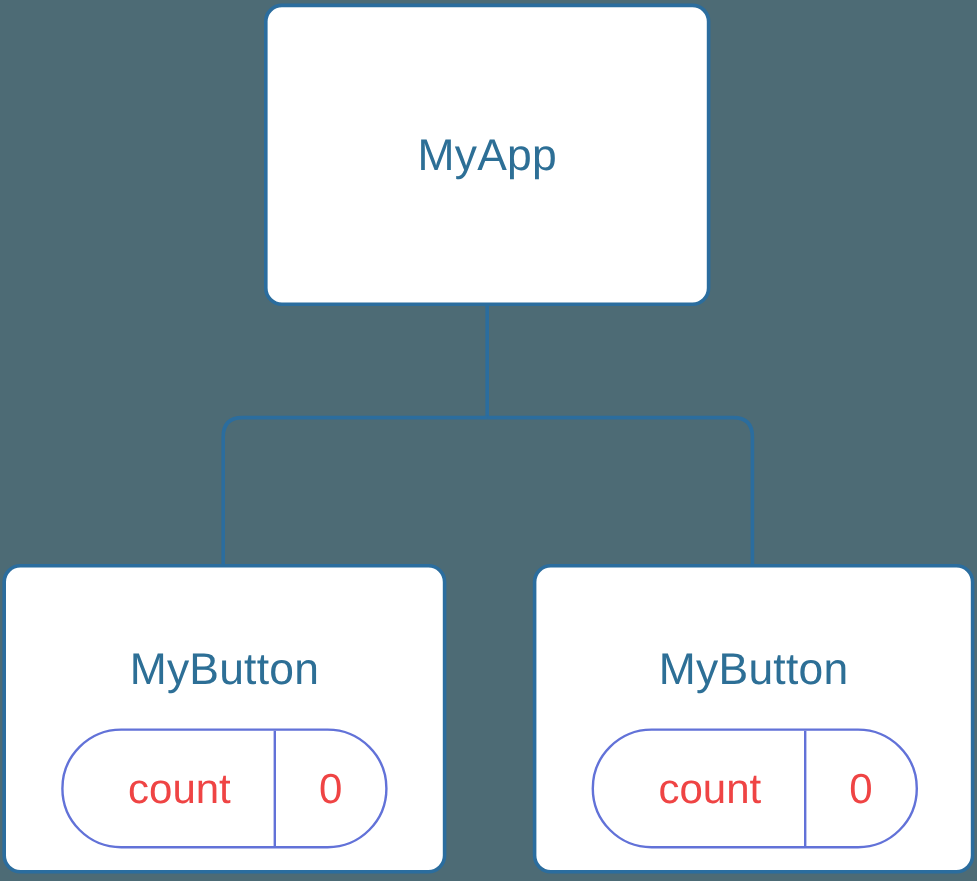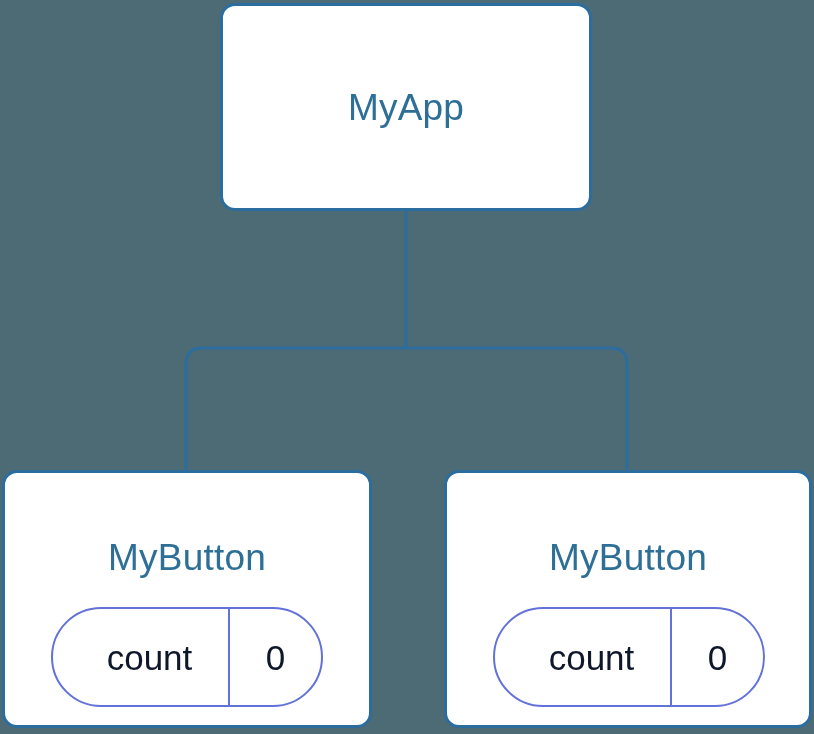--- a/index.html
+++ b/index.html
@@ -45,21 +45,21 @@
     box-sizing: border-box;
     display: flex;
     flex-direction: column;
     align-items: center;
   }
 
   #node-myapp {
     left: 220px;
     top: 3px;
     width: 372px;
-    height: 208px;
+    height: 252px;
     justify-content: center;
   }
 
   #node-mybutton-0 {
     left: 2px;
     top: 470px;
     width: 370px;
     height: 258px;
     justify-content: flex-start;
   }
@@ -95,21 +95,21 @@
     display: flex;
     align-items: stretch;
     background: transparent;
   }
 
   .state-key,
   .state-value {
     display: flex;
     align-items: center;
     justify-content: center;
-    color: #0f172a;
+    color: #ef4444;
     font-size: 35px;
     font-weight: 400;
     line-height: 1;
     white-space: nowrap;
     box-sizing: border-box;
   }
 
   .state-key {
     width: 177px;
     padding-left: 18px;

